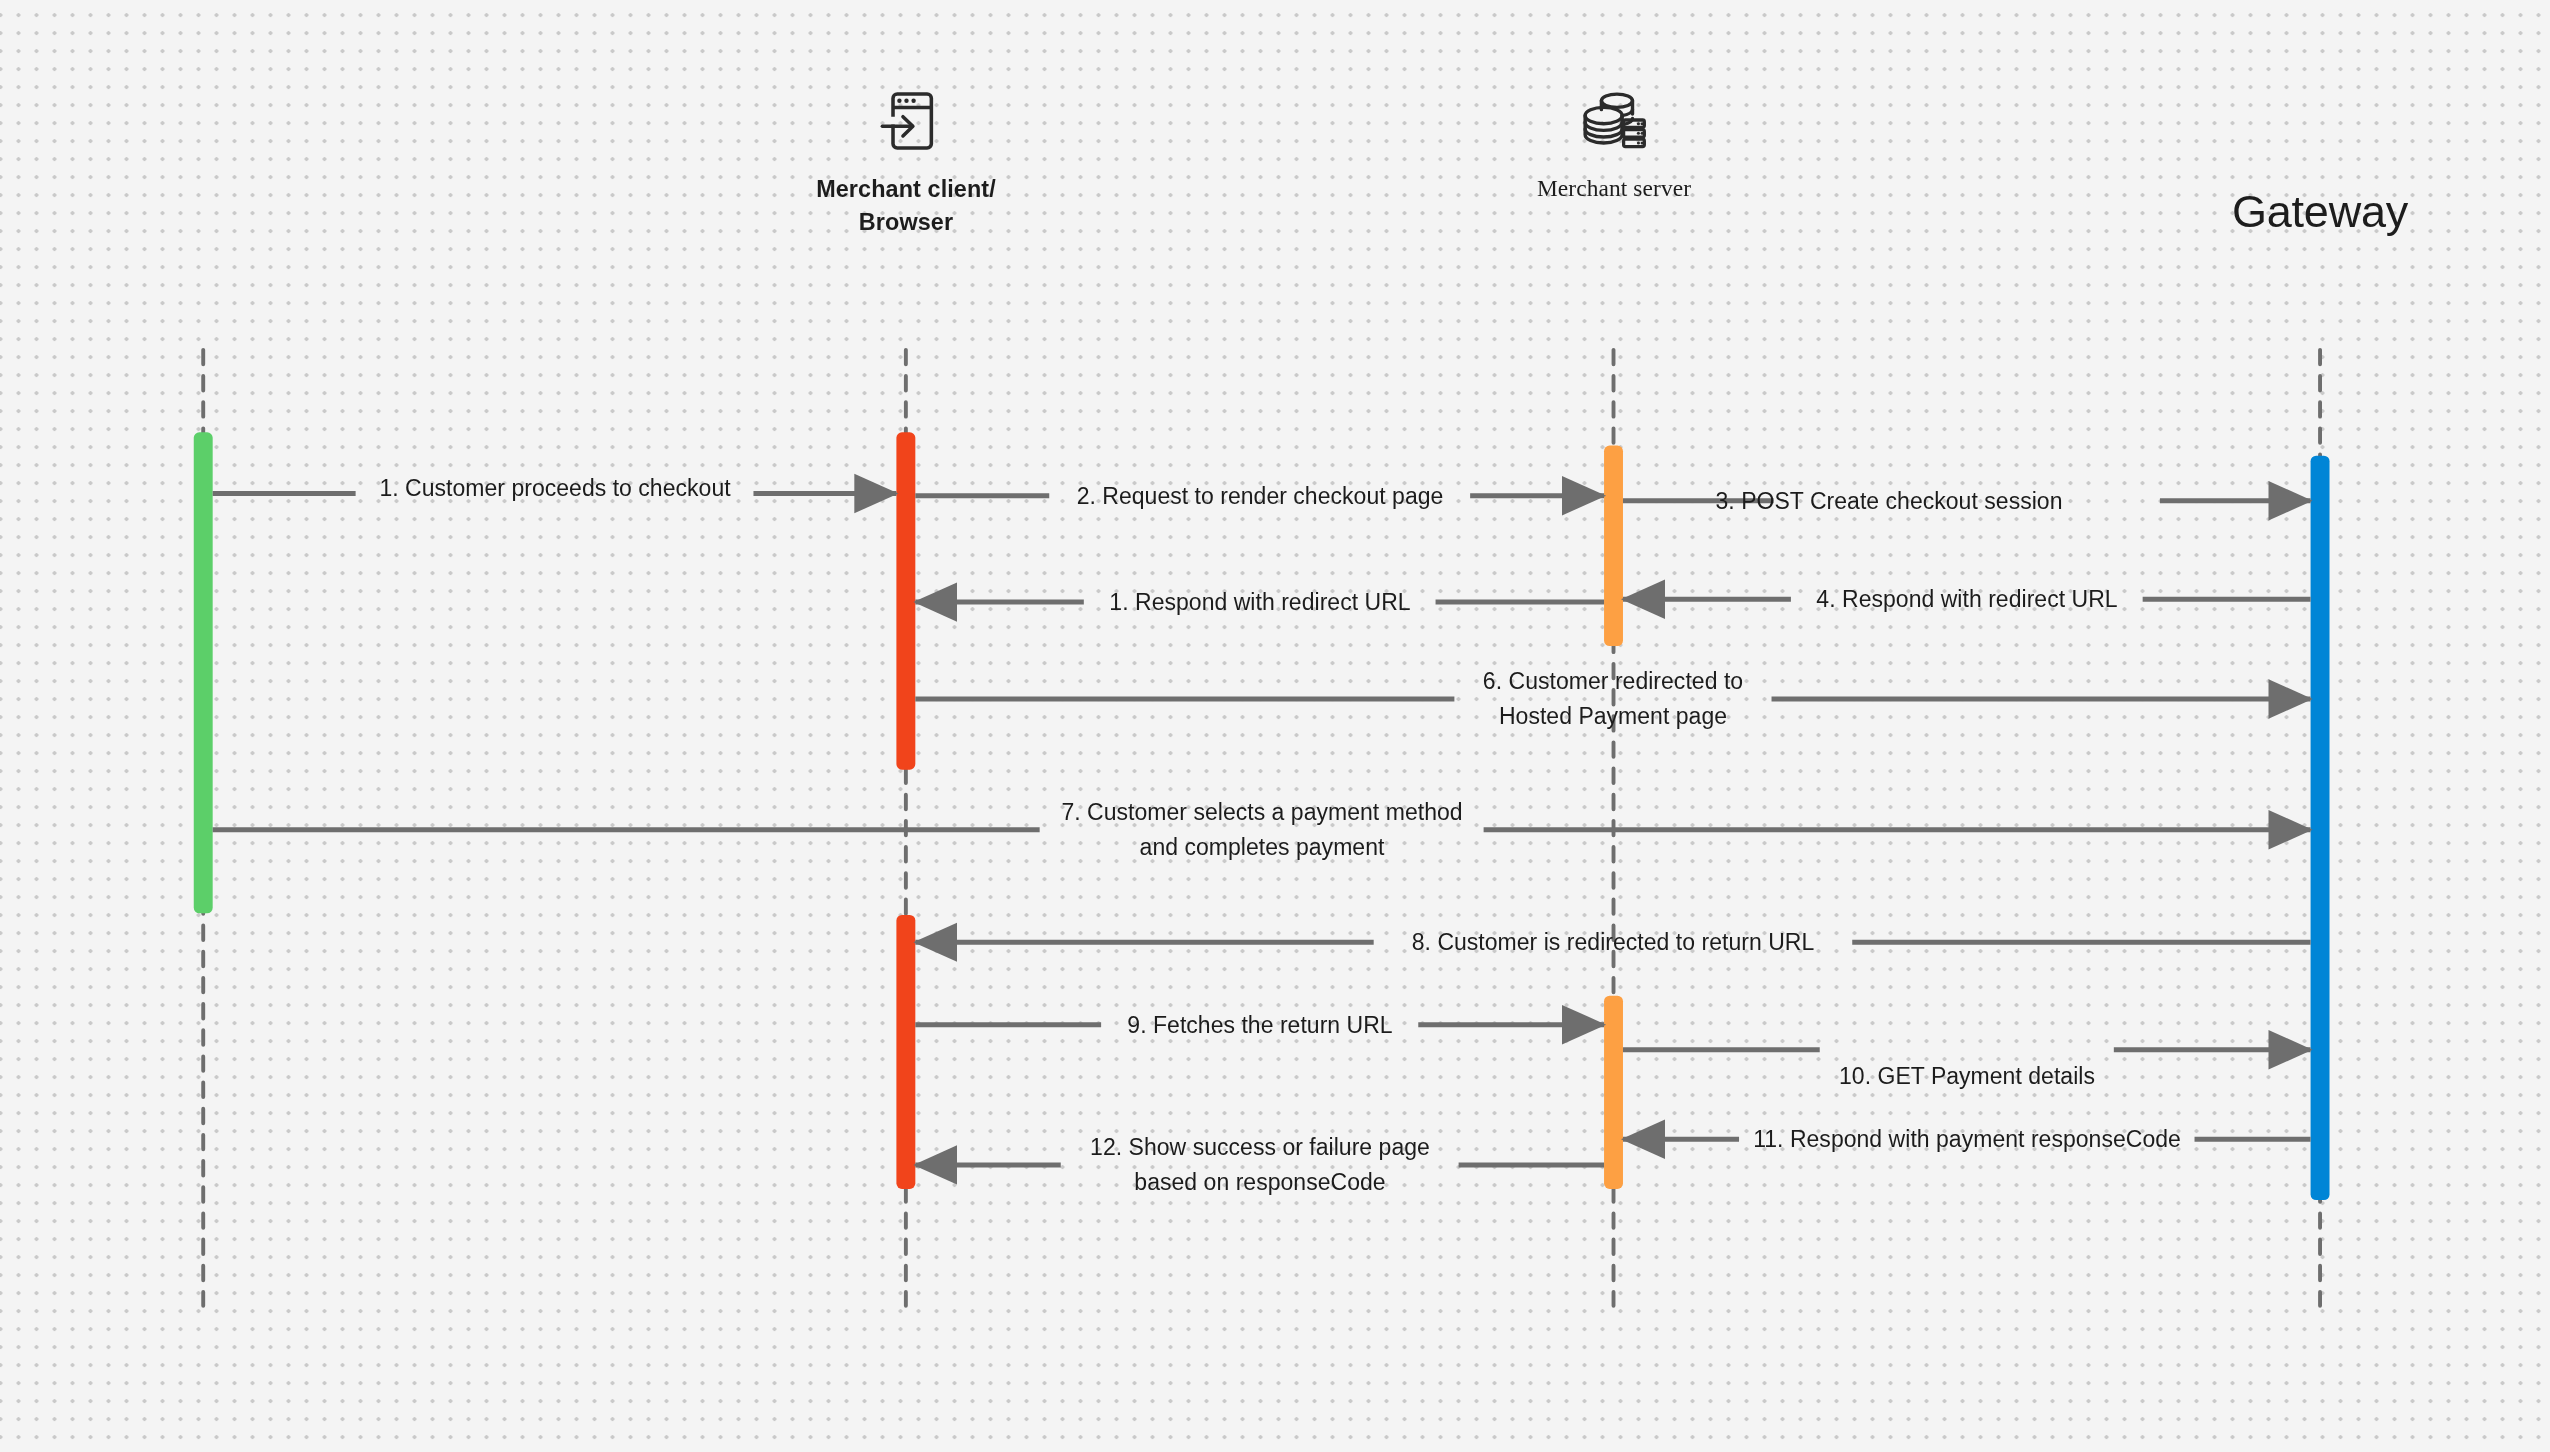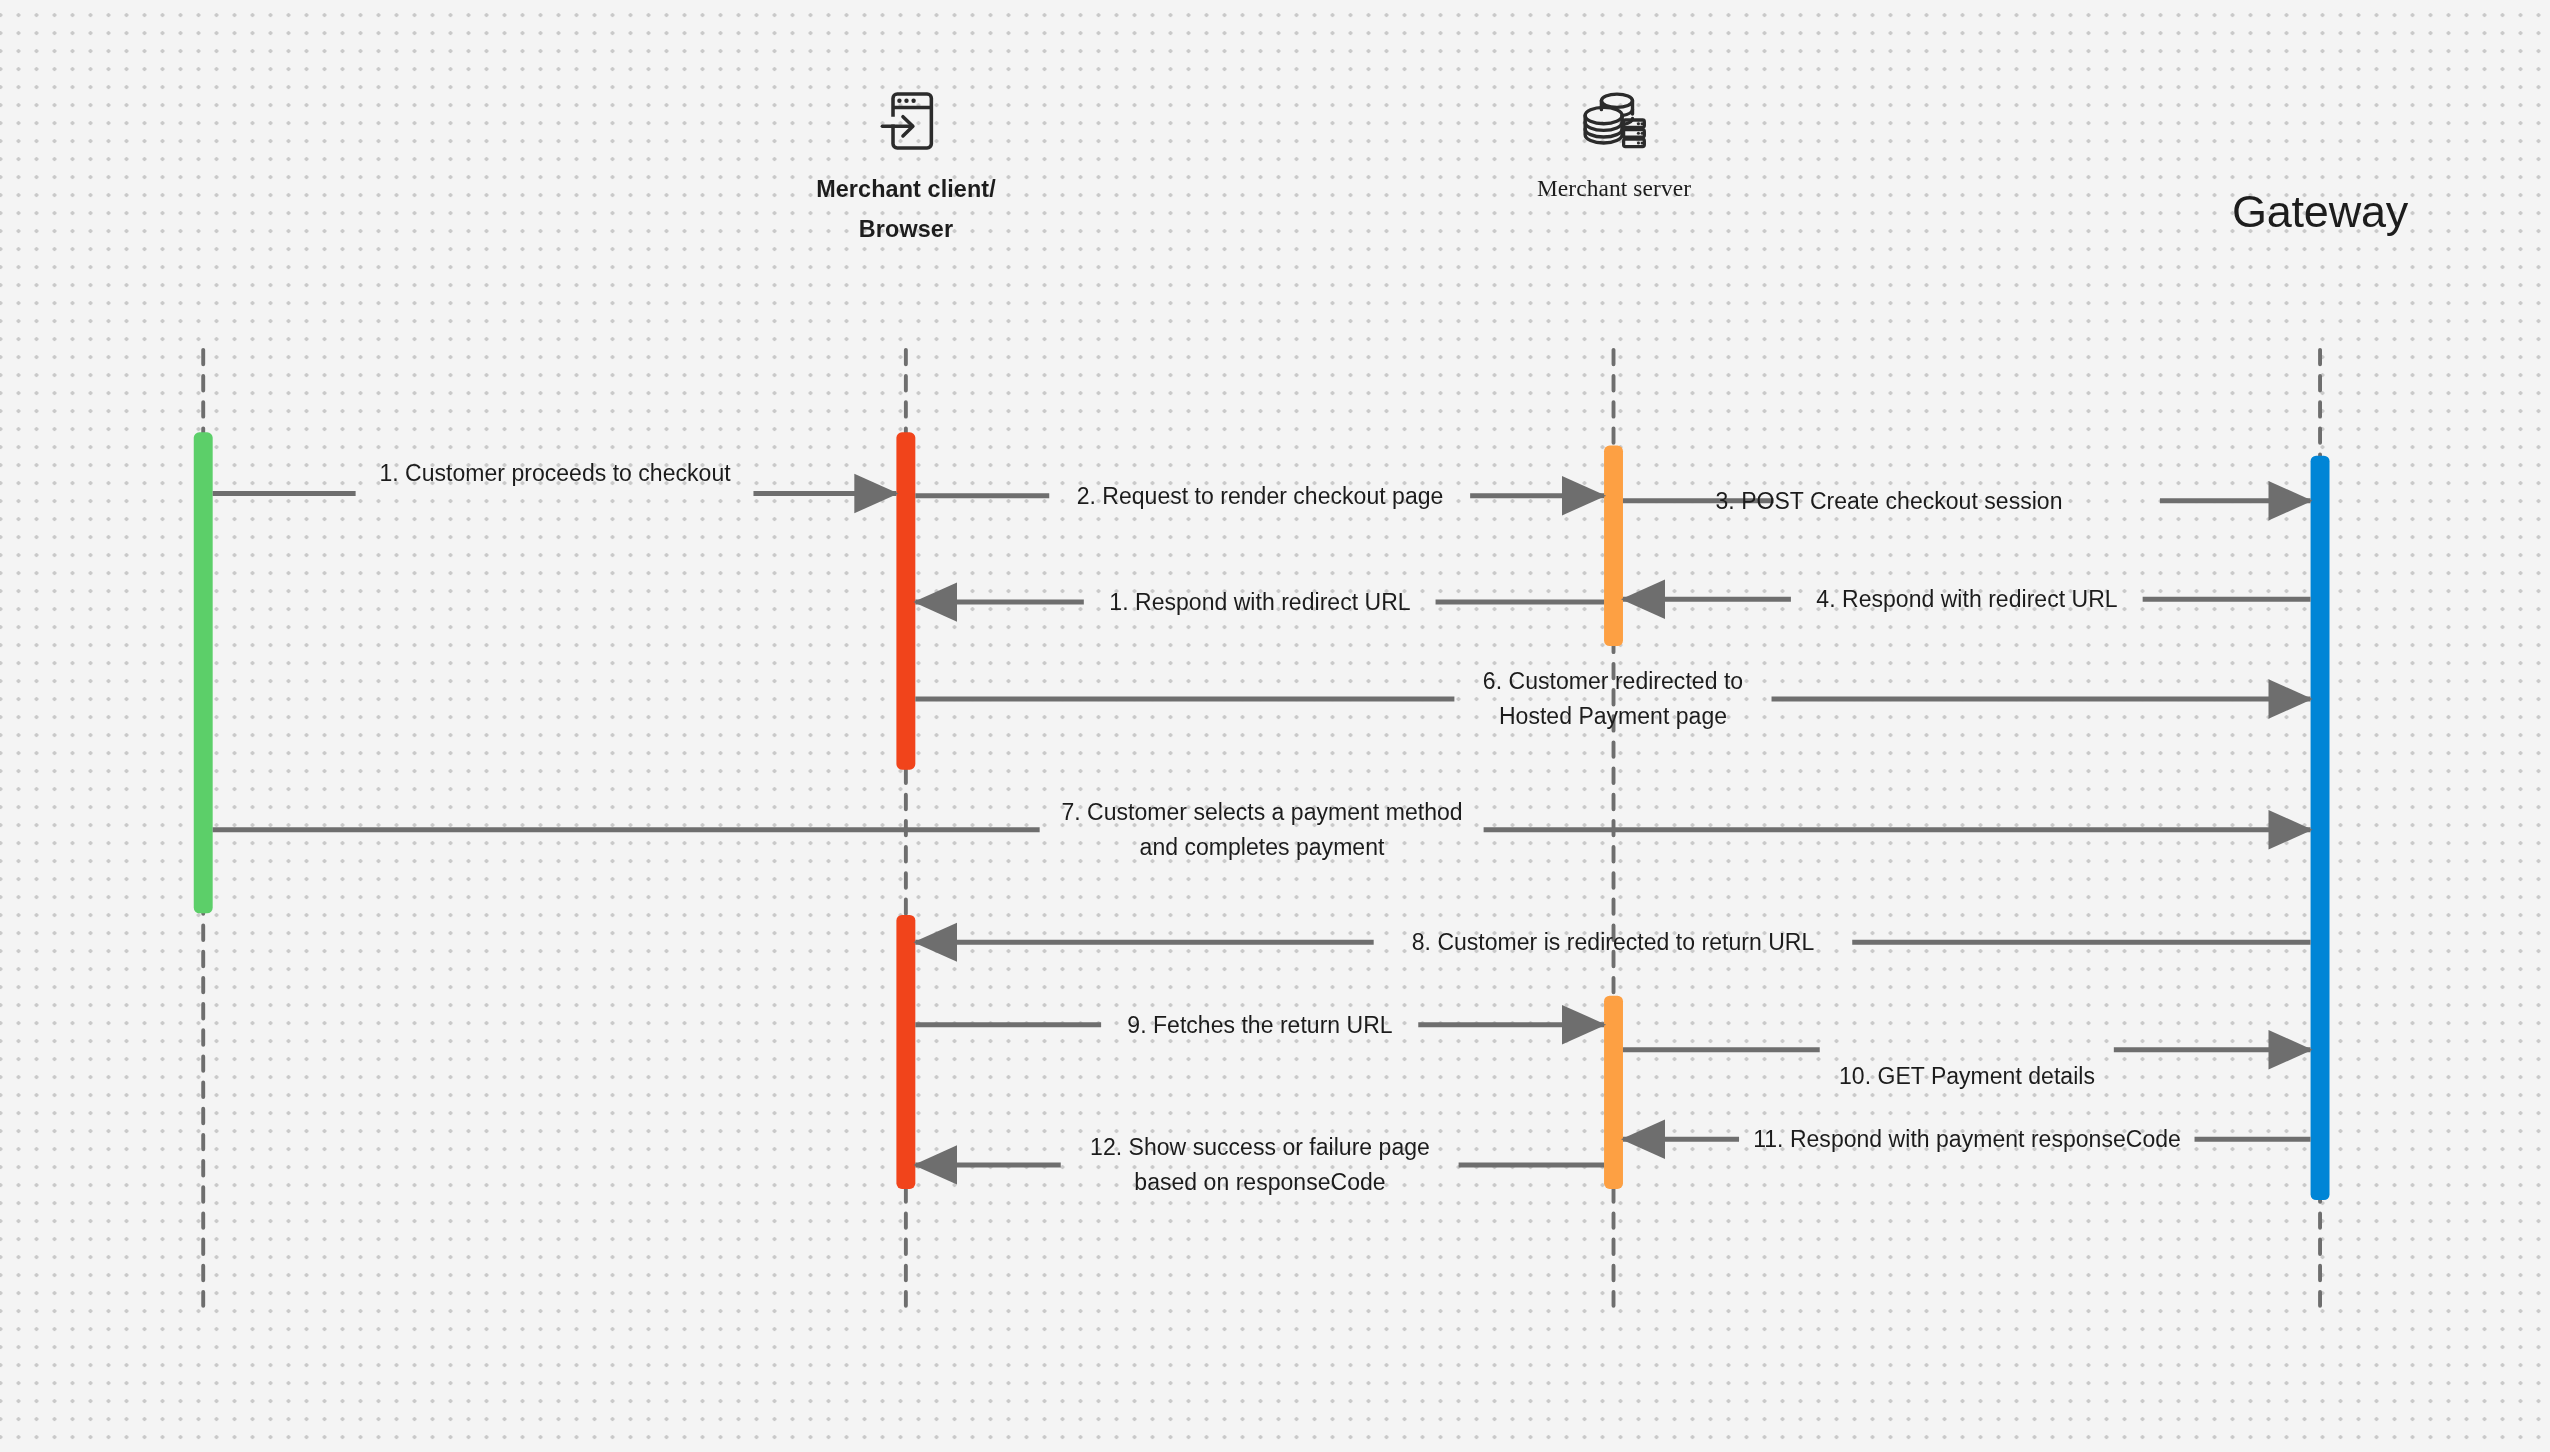--- a/index.html
+++ b/index.html
@@ -127,21 +127,21 @@
         <circle cx="40" cy="21.5" r="3.1"></circle>
         <circle cx="50" cy="21.5" r="3.1"></circle>
         <circle cx="60" cy="21.5" r="3.1"></circle>
       </g>
       <g fill="none" stroke="#2b2b2b" stroke-width="5" stroke-linecap="round" stroke-linejoin="round">
         <line x1="16" y1="57.5" x2="58" y2="57.5"></line>
         <polyline points="45,44 59,57.5 45,71"></polyline>
       </g>
     </svg>
     <span class="actor-label">Merchant client/</span>
-    <span class="actor-label" style="margin-top:11px">Browser</span>
+    <span class="actor-label" style="margin-top:4px">Browser</span>
   </div>
 
   <div class="actor-head" style="left:1614px; top:81px;font-family:Liberation Serif, serif;">
     <svg class="actor-icon" viewBox="0 0 100 100" width="74" height="78">
       <g fill="none" stroke="#2b2b2b" stroke-width="4.6" stroke-linejoin="round" stroke-linecap="round">
         <ellipse cx="54" cy="24" rx="21" ry="9"></ellipse>
         <path d="M33,24 L33,36"></path>
         <path d="M75,24 L75,42"></path>
         <path d="M75,36 a21,9 0 0 1 -14,8"></path>
         <path d="M75,48 a21,9 0 0 1 -12,8"></path>
@@ -165,21 +165,21 @@
       </g>
     </svg>
     <span class="actor-label">Merchant server</span>
   </div>
 
   <div class="actor-head" style="left:2320px; top:184px;">
     <span class="actor-label big" style="margin-top:0">Gateway</span>
   </div>
 
   <div id="msg-labels">
-      <div class="msg-label" style="left: 555px; top: 473px;">1. Customer proceeds to checkout</div>
+      <div class="msg-label" style="left: 555px; top: 488px;">1. Customer proceeds to checkout</div>
       <div class="msg-label" style="left: 1260px; top: 496px;">2. Request to render checkout page</div>
       <div class="msg-label" style="left: 1889px; top: 501px;">3. POST Create checkout session</div>
       <div class="msg-label" style="left: 1967px; top: 599px;">4. Respond with redirect URL</div>
       <div class="msg-label" style="left: 1260px; top: 602px;">1. Respond with redirect URL</div>
       <div class="msg-label" style="left: 1613px; top: 699px;">6. Customer redirected to
 Hosted Payment page</div>
       <div class="msg-label" style="left: 1262px; top: 830px;">7. Customer selects a payment method
 and completes payment</div>
       <div class="msg-label" style="left: 1613px; top: 942px;">8. Customer is redirected to return URL</div>
       <div class="msg-label" style="left: 1260px; top: 1025px;">9. Fetches the return URL</div>

